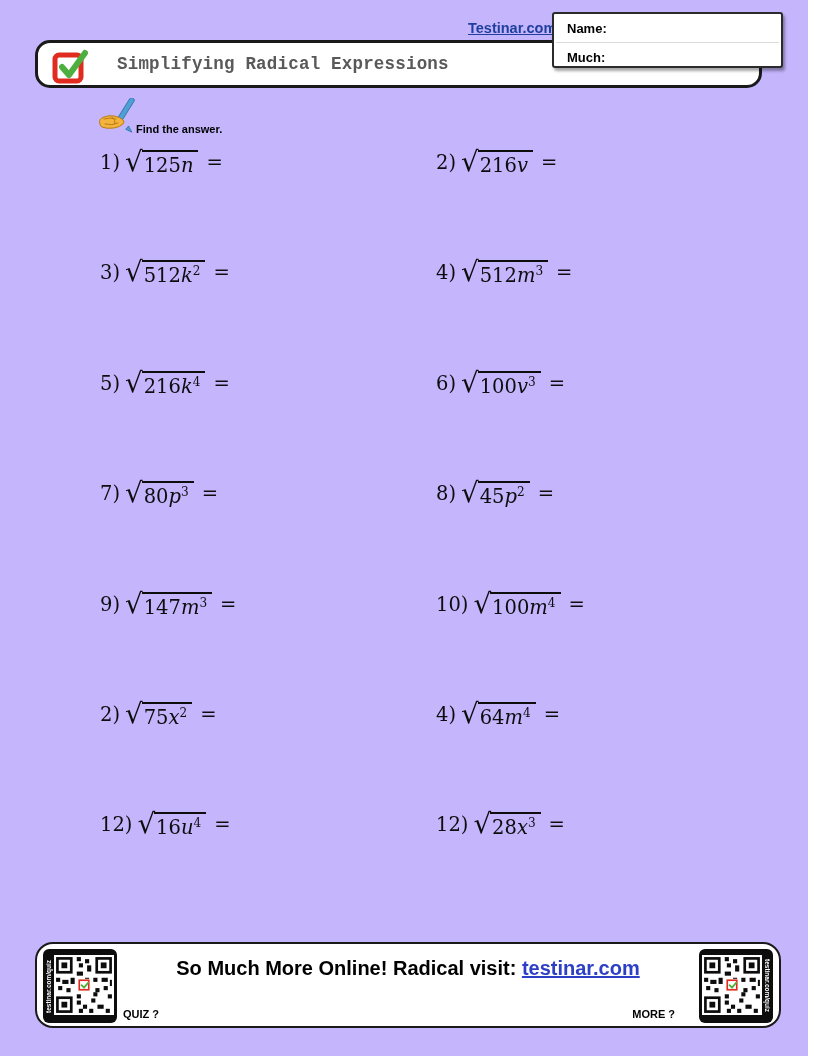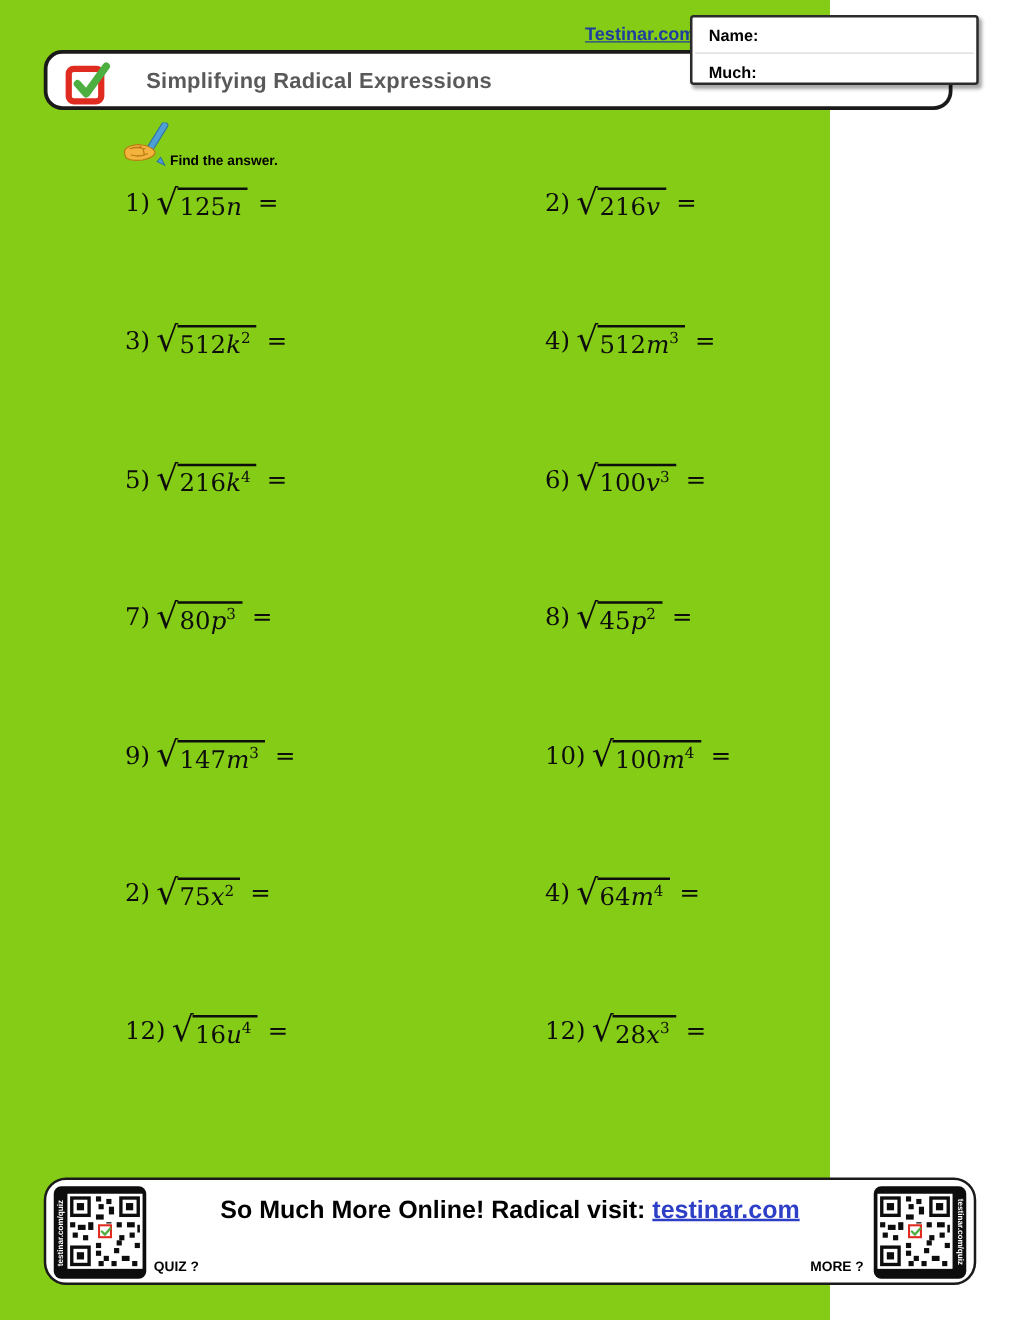--- a/index.html
+++ b/index.html
@@ -1,24 +1,24 @@
 <!DOCTYPE html>
 <html><head>
 <meta charset="utf-8">
 <style>
   * { margin:0; padding:0; box-sizing:border-box; }
   html,body { width:816px; height:1056px; background:#ffffff;
     font-family:"Liberation Sans", sans-serif; color:#111; overflow:hidden; }
-  .page { position:relative; width:664px; height:1056px; background:#84cc16; }
+  .page { position:relative; width:808px; height:1056px; background:#c4b5fd; }
 
   
   .top-link { position:absolute; left:468px; top:20px; font-size:14.5px; font-weight:bold;
     color:#1f3f9e; text-decoration:underline; }
   .title-box { position:absolute; left:35px; top:40px; width:727px; height:48px;
-    border:3px solid #1a1a1a; border-radius:15px; background:#fff; }
+    border:3px solid #1a1a1a; border-radius:15px; background:#fff;font-family:Liberation Mono, monospace; }
   .logo { position:absolute; left:14px; top:4px; width:40px; height:40px; }
   .page-title { position:absolute; left:79px; top:0; height:42px; display:flex; align-items:center;
     font-size:17.5px; font-weight:bold; color:#595959; letter-spacing:0.2px; }
   .name-box { position:absolute; left:552px; top:12px; width:231px; height:56px;
     background:#fff; border:2.5px solid #2b2b2b; border-radius:3px;
     box-shadow:2px 3px 3px rgba(0,0,0,0.35); z-index:5; overflow:hidden; }
   .name-row { height:28px; display:flex; align-items:center; padding-left:13px;
     font-size:13px; font-weight:bold; color:#000; }
   .name-divider { height:1px; background:#d9d9d9; margin:0 2px; }
 
@@ -54,21 +54,21 @@
   .qr-frame.right .qr-white { right:11px; }
   .qr-strip { position:absolute; top:0; height:74px; width:11px; color:#fff;
     font-size:6.5px; font-weight:bold; display:flex; align-items:center; justify-content:center; }
   .qr-frame.left  .qr-strip { left:0;  writing-mode:vertical-rl; transform:rotate(180deg); }
   .qr-frame.right .qr-strip { right:0; writing-mode:vertical-rl; }
   .footer-msg { position:absolute; left:0; right:0; top:13px; text-align:center;
     font-size:20px; font-weight:bold; color:#000; }
   .footer-link { color:#2d3fc7; text-decoration:underline; }
   .corner-label { position:absolute; bottom:6px; font-size:11px; font-weight:bold; color:#000; }
   .corner-label.quiz { left:86px; }
-  .corner-label.more { right:88px; }
+  .corner-label.more { right:104px; }
 </style>
 </head>
 <body>
 
 <div class="page">
 
   <svg width="0" height="0" style="position:absolute">
     <defs>
       <symbol id="qr-sym" viewBox="0 0 29 29">
         <rect x="0" y="0" width="29" height="29" fill="#fff"></rect>

